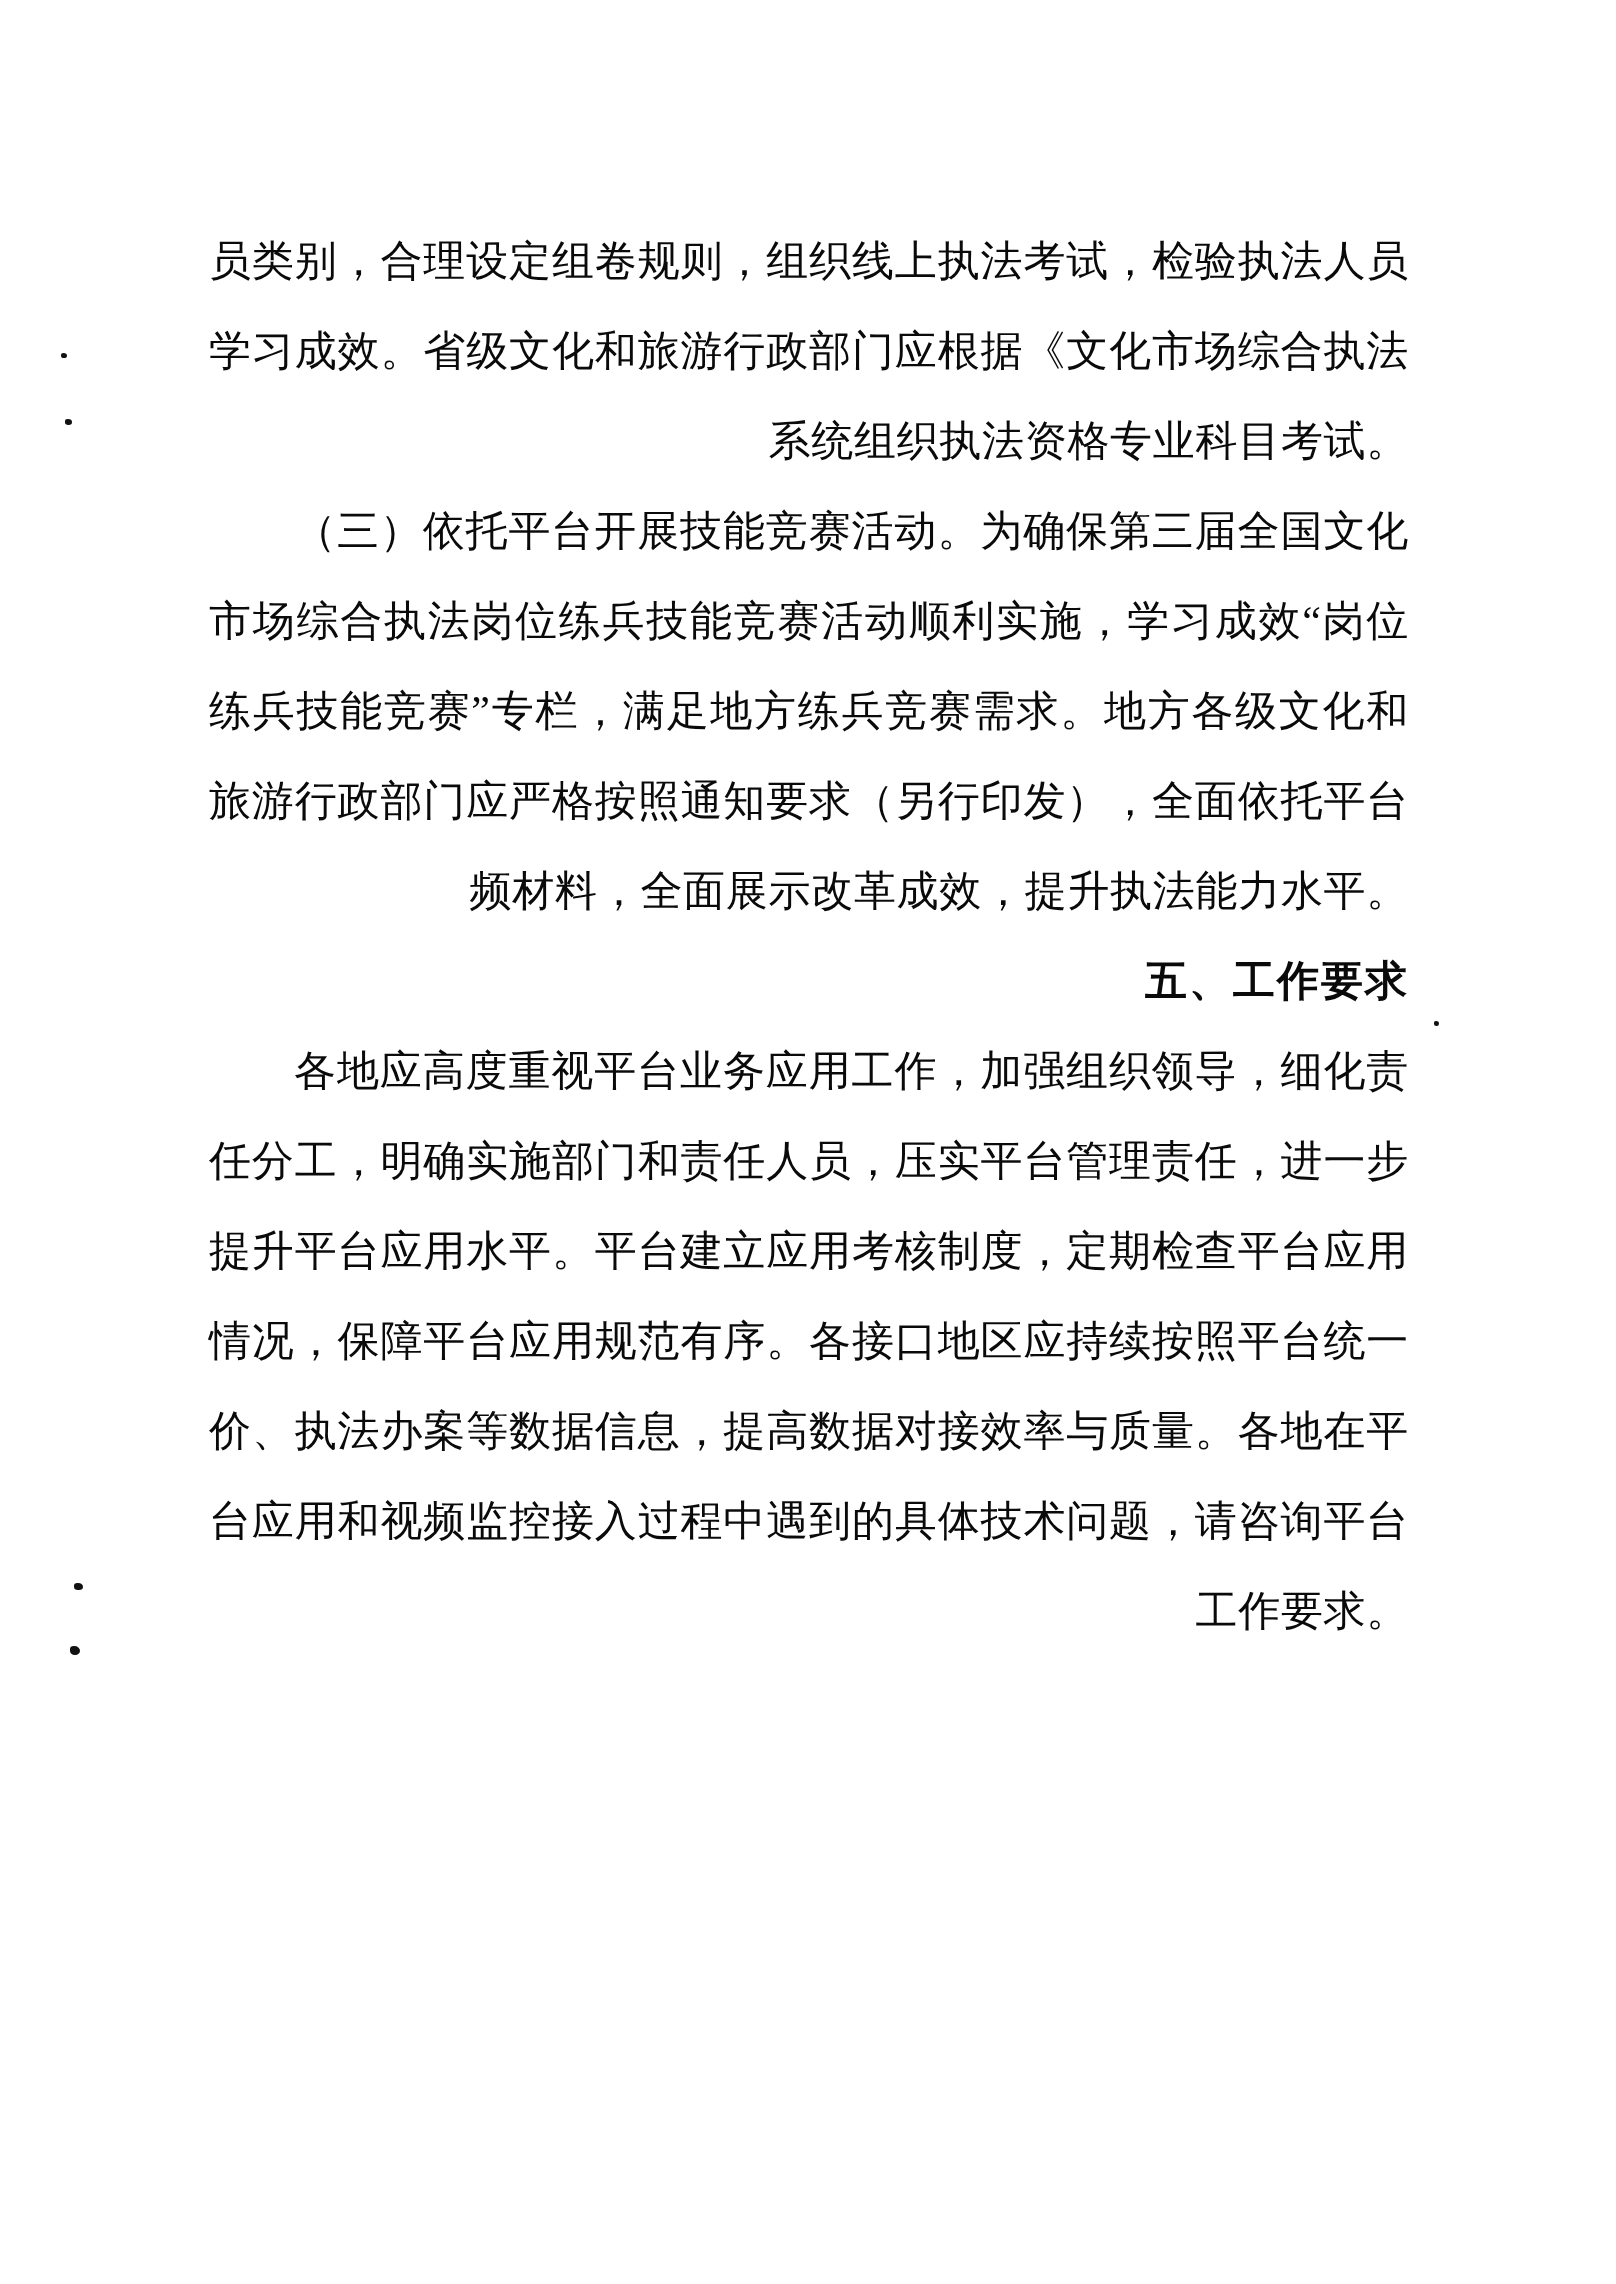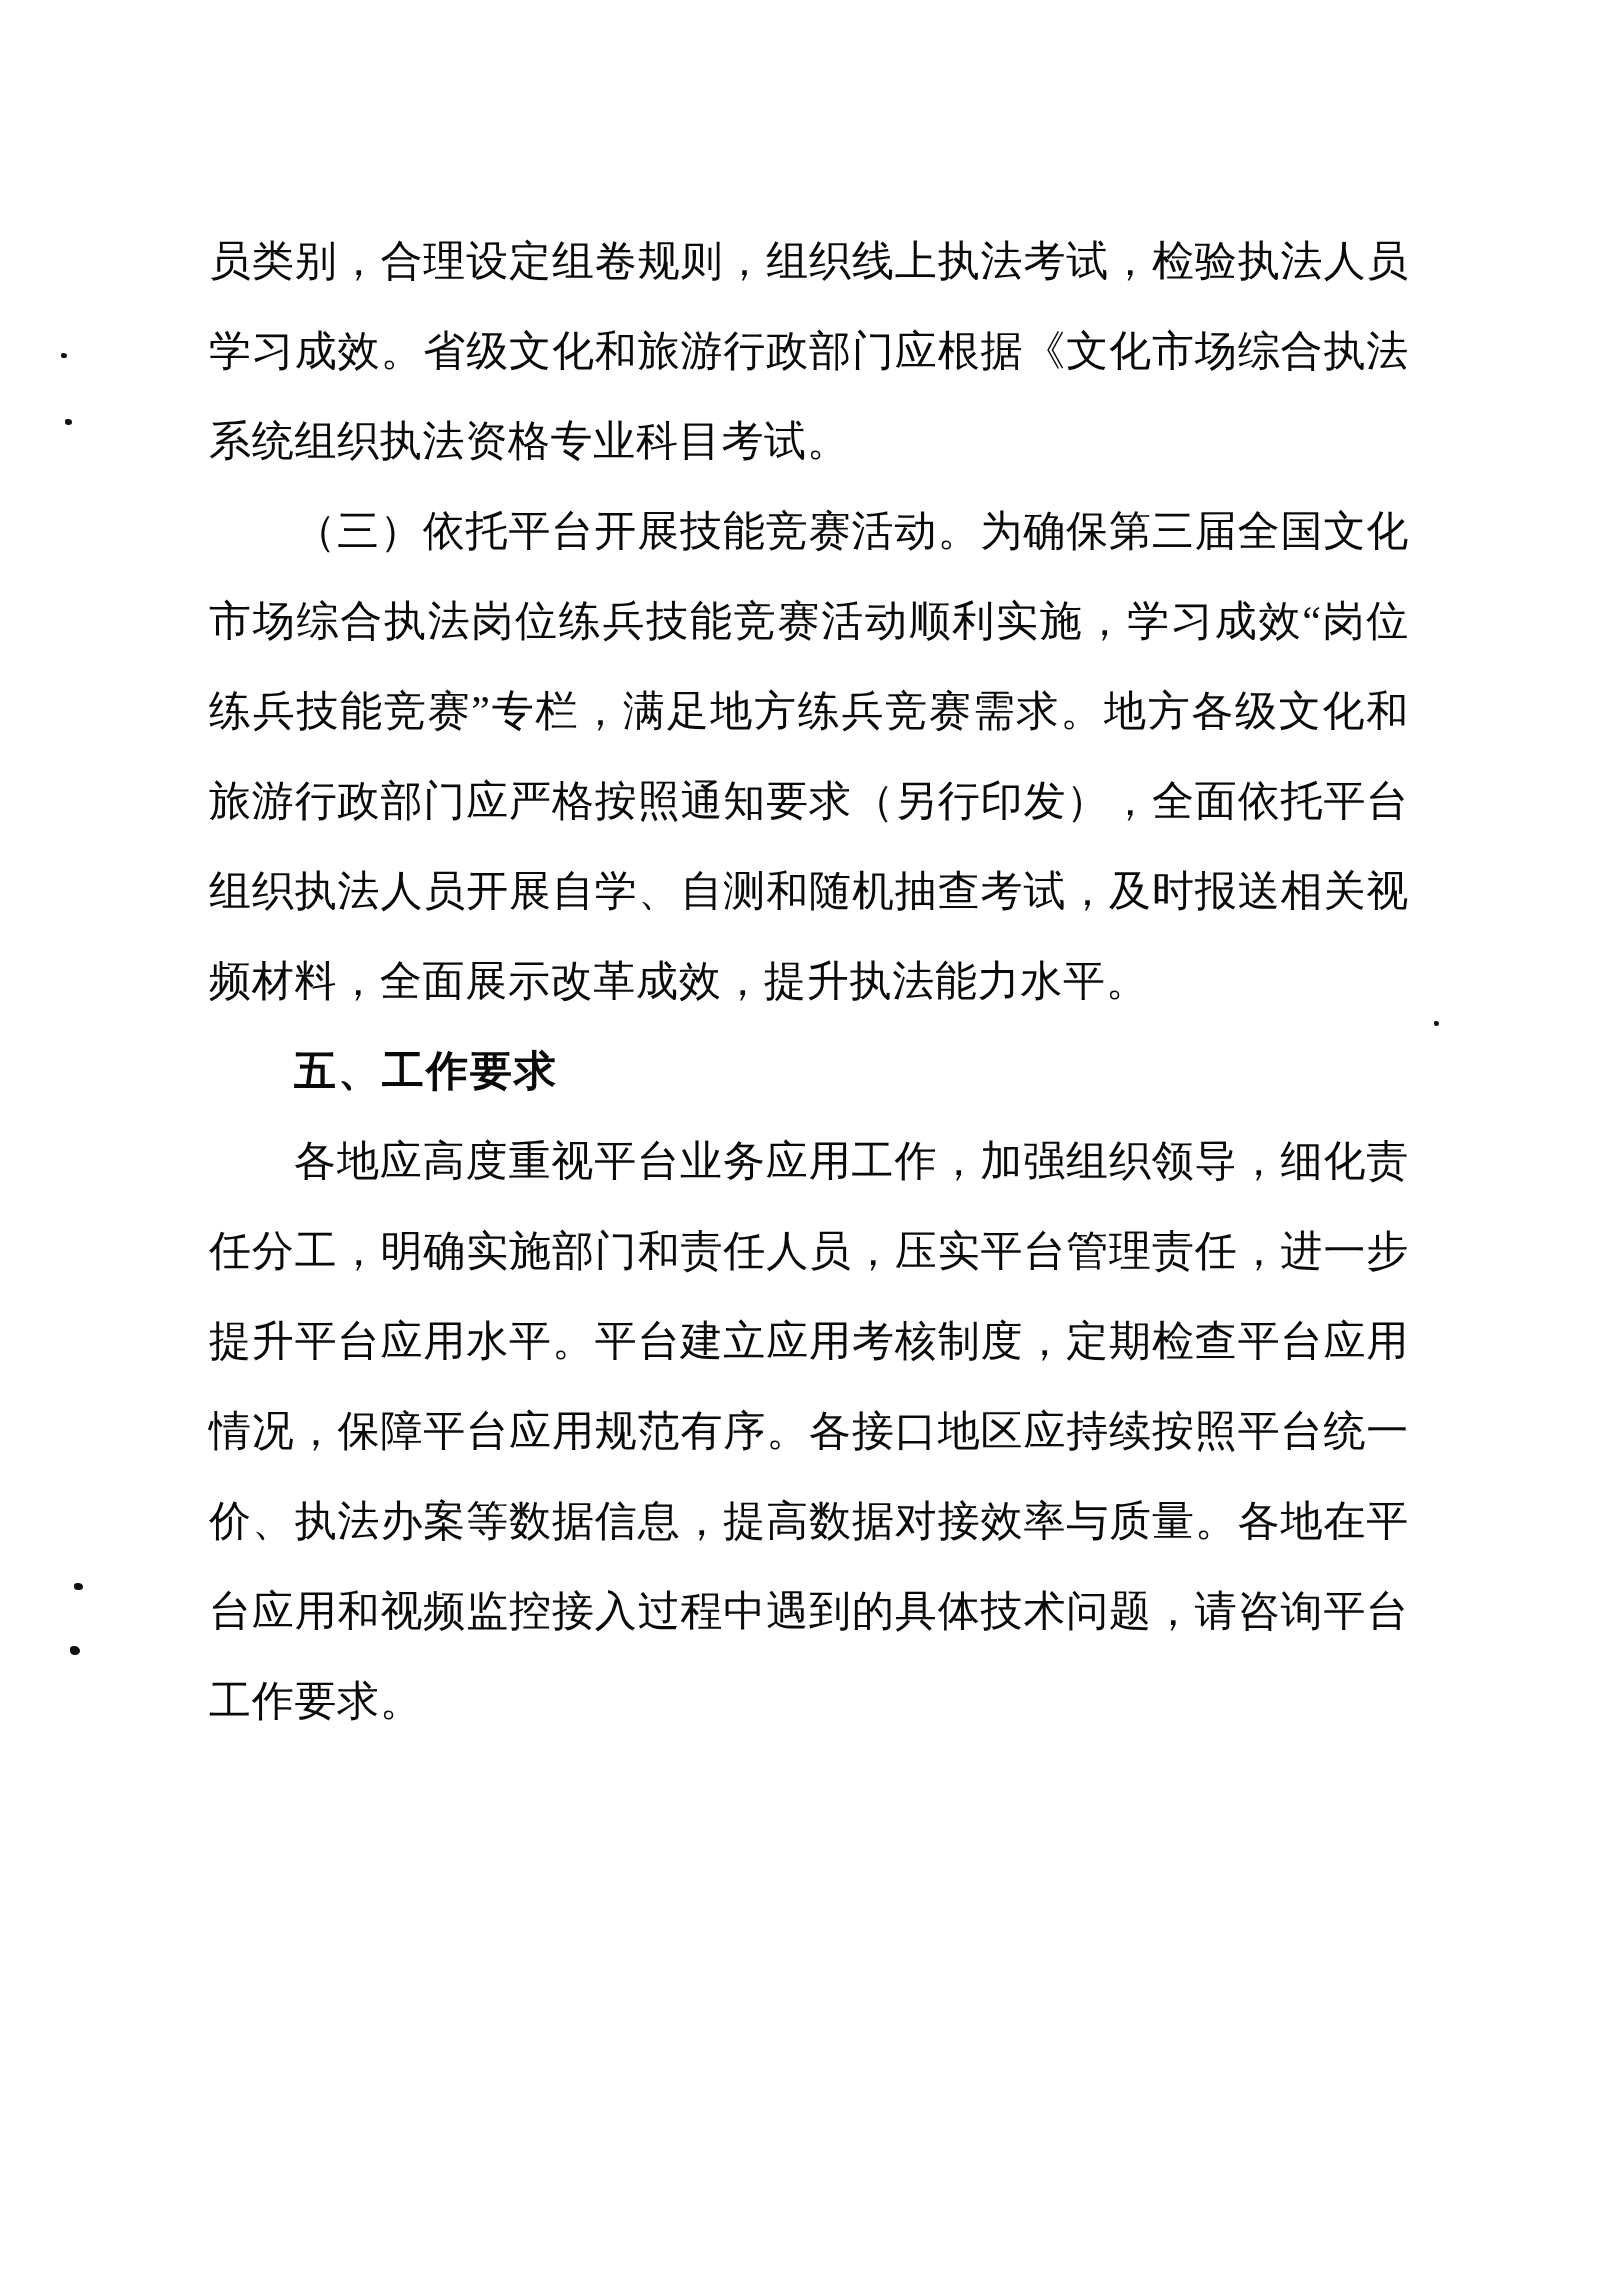--- a/index.html
+++ b/index.html
@@ -20,21 +20,21 @@
     position: absolute;
     left: 209px;
     top: 216px;
     width: 1200px;
   }
   .line {
     height: 90px;
     line-height: 90px;
     font-size: 42px;
     letter-spacing: 0.7px;
-    text-align: left;
+    text-align: right;
     white-space: nowrap;
     color: #0a0a0a;
   }
   .line.j {
     white-space: normal;
     text-align: justify;
     text-align-last: justify;
   }
   .line.ind {
     text-indent: 85px;
@@ -79,21 +79,20 @@
 
   <div class="doc-body">
 
   <div class="line j">员类别，合理设定组卷规则，组织线上执法考试，检验执法人员</div>
       <div class="line j">学习成效。省级文化和旅游行政部门应根据《文化市场综合执法</div>
       <div class="line">系统组织执法资格专业科目考试。</div>
       <div class="line j ind">（三）依托平台开展技能竞赛活动。为确保第三届全国文化</div>
       <div class="line j">市场综合执法岗位练兵技能竞赛活动顺利实施，学习成效“岗位</div>
       <div class="line j">练兵技能竞赛”专栏，满足地方练兵竞赛需求。地方各级文化和</div>
       <div class="line j">旅游行政部门应严格按照通知要求（另行印发），全面依托平台</div>
-      <div class="line j">组织执法人员开展自学、自测和随机抽查考试，及时报送相关视</div>
       <div class="line">频材料，全面展示改革成效，提升执法能力水平。</div>
       <div class="line ind b">五、工作要求</div>
       <div class="line j ind">各地应高度重视平台业务应用工作，加强组织领导，细化责</div>
       <div class="line j">任分工，明确实施部门和责任人员，压实平台管理责任，进一步</div>
       <div class="line j">提升平台应用水平。平台建立应用考核制度，定期检查平台应用</div>
       <div class="line j">情况，保障平台应用规范有序。各接口地区应持续按照平台统一</div>
       <div class="line j">价、执法办案等数据信息，提高数据对接效率与质量。各地在平</div>
       <div class="line j">台应用和视频监控接入过程中遇到的具体技术问题，请咨询平台</div>
       <div class="line">工作要求。</div>
     </div>

